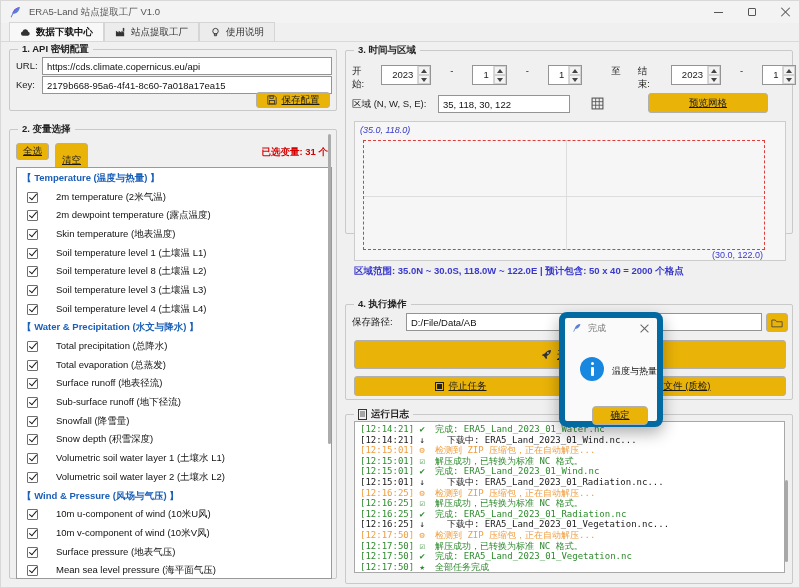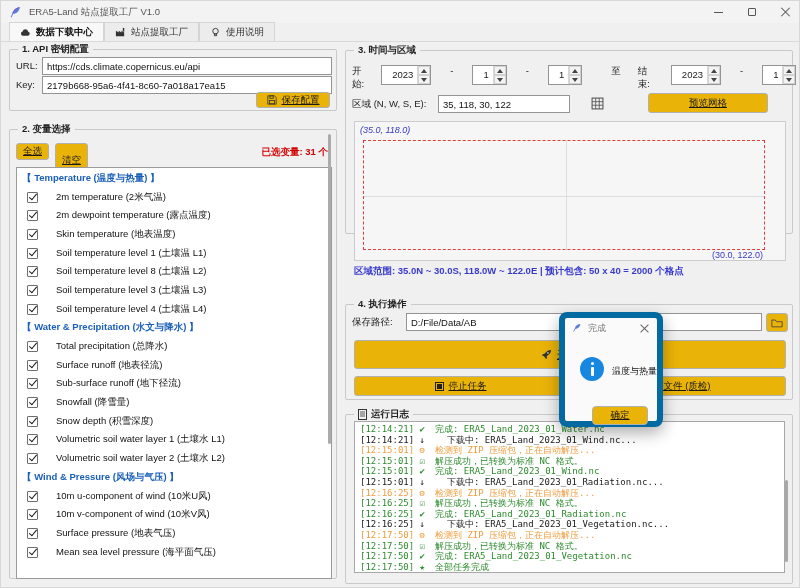--- a/index.html
+++ b/index.html
@@ -201,20 +201,24 @@
         <span class="cb checked"></span>
         <span>Soil temperature level 4 (土壤温 L4)</span>
       </div>
       <div class="vrow vhead">【 Water &amp; Precipitation (水文与降水) 】</div>
       <div class="vrow vitem">
         <span class="cb checked"></span>
         <span>Total precipitation (总降水)</span>
       </div>
       <div class="vrow vitem">
         <span class="cb checked"></span>
+        <span>Total evaporation (总蒸发)</span>
+      </div>
+      <div class="vrow vitem">
+        <span class="cb checked"></span>
         <span>Surface runoff (地表径流)</span>
       </div>
       <div class="vrow vitem">
         <span class="cb checked"></span>
         <span>Sub-surface runoff (地下径流)</span>
       </div>
       <div class="vrow vitem">
         <span class="cb checked"></span>
         <span>Snowfall (降雪量)</span>
       </div>

